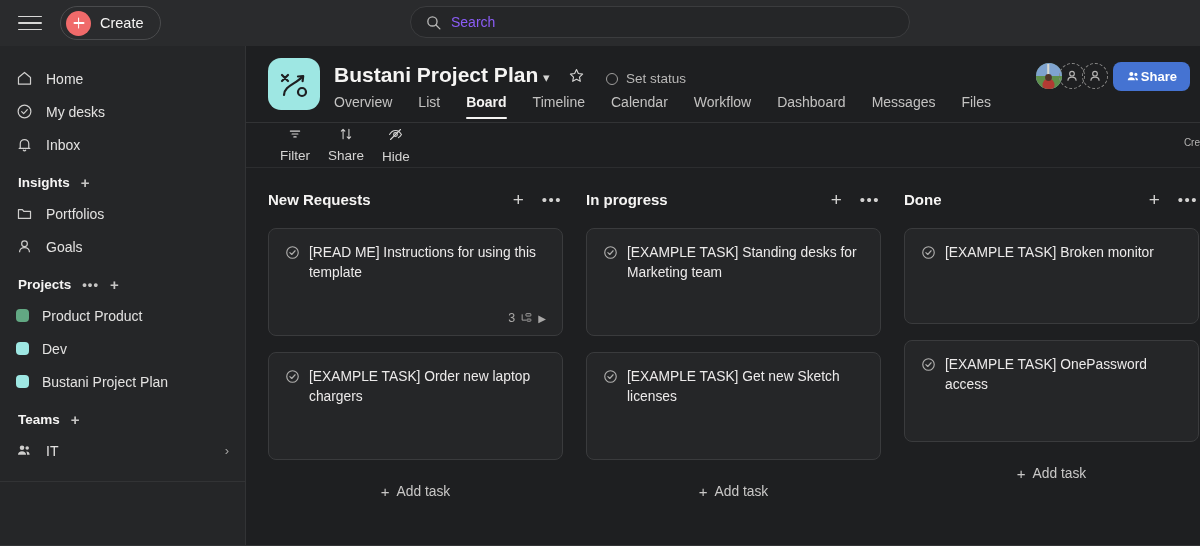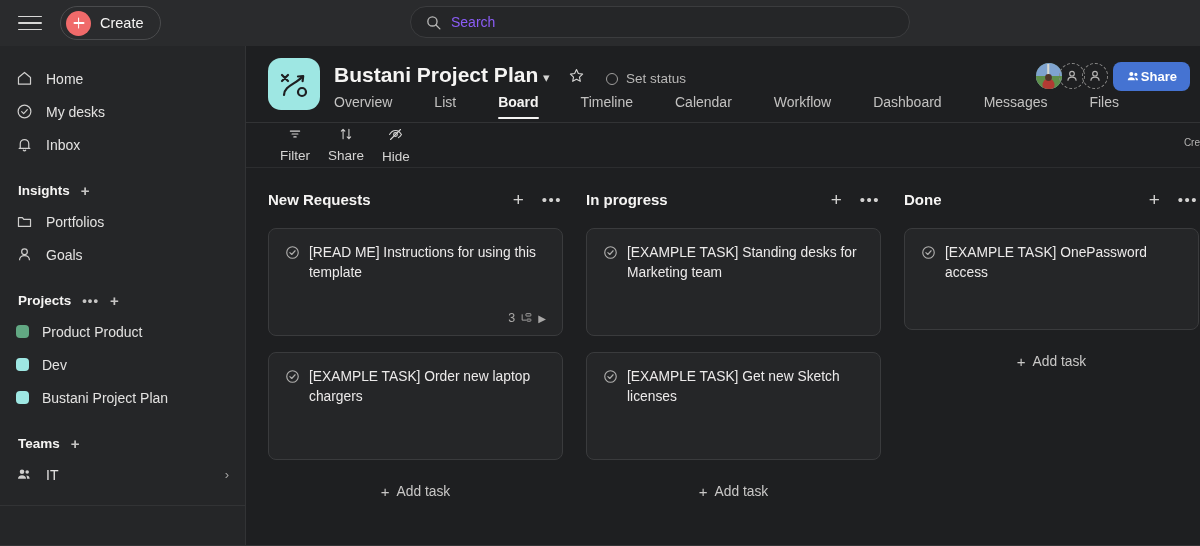--- a/index.html
+++ b/index.html
@@ -60,21 +60,21 @@
     border-right: 1px solid #323335;
     padding-top: 16px;
   }
   .nav-item {
     height: 33px; display: flex; align-items: center;
     padding-left: 16px; gap: 13px; cursor: pointer;
     color: #e3e2e1; font-size: 14px;
   }
   .sec-head {
     display: flex; align-items: center; gap: 11px;
-    padding-left: 18px; height: 30px; margin-top: 14px;
+    padding-left: 18px; height: 30px; margin-top: 6px;
     font-size: 13.5px; font-weight: bold; color: #f5f4f3;
   }
   .sec-plus, .sec-dots { color: #c6c5c4; font-size: 15px; cursor: pointer; line-height: 1; }
   .sec-dots { letter-spacing: 1px; font-size: 13px; }
   .swatch { width: 13px; height: 13px; border-radius: 4px; flex: none; }
   .chev-right { margin-left: auto; margin-right: 16px; color: #a5a4a3; font-size: 13px; }
   .ico { width: 17px; height: 17px; flex: none; display: block; }
   .divider-h { height: 1px; background: #323335; margin: 14px 0 0 0; }
 
   
@@ -91,21 +91,21 @@
   }
   .title-caret { position: absolute; left: 297px; top: 24px; color: #d4d3d2; font-size: 13px; cursor: pointer; }
   .star { position: absolute; left: 322px; top: 21px; cursor: pointer; }
   .set-status {
     position: absolute; left: 360px; top: 25px;
     display: flex; align-items: center; gap: 8px;
     font-size: 13.5px; color: #b9b8b7; cursor: pointer;
   }
   .status-circle { width: 12px; height: 12px; border: 1.4px solid #9e9d9c; border-radius: 50%; }
 
-  .tabs { position: absolute; left: 88px; top: 48px; display: flex; gap: 16px; }
+  .tabs { position: absolute; left: 88px; top: 48px; display: flex; gap: 0; }
   .tab {
     font-size: 14px; color: #c3c2c1; padding: 0 13px 9px 13px;
     cursor: pointer; position: relative; white-space: nowrap;
   }
   .tab:first-child { padding-left: 0; }
   .tab.active { color: #f5f4f3; font-weight: bold; }
   .tab.active::after {
     content: ""; position: absolute; left: 13px; right: 13px; bottom: 0;
     height: 2.5px; background: #f5f4f3; border-radius: 2px;
   }
@@ -441,20 +441,29 @@
         </div>
       </div>
 
       <div class="col">
         <div class="col-head">
           <span class="col-title">Done</span>
           <span class="col-plus">+</span>
           <span class="col-dots">•••</span>
         </div>
 
+        <div class="card" style="min-height:96px">
+          <div class="card-row">
+            <svg class="check-ico" width="15" height="15" viewBox="0 0 24 24" fill="none" stroke="#b0afae" stroke-width="1.8">
+              <circle cx="12" cy="12" r="9.2"></circle>
+                <path d="M7.8 12.2 L10.8 15.2 L16.2 9.2" stroke-linecap="round" stroke-linejoin="round"></path>
+            </svg>
+            <div class="card-text">[EXAMPLE TASK] Broken monitor</div>
+          </div>
+        </div>
 
         <div class="card" style="min-height:102px">
           <div class="card-row">
             <svg class="check-ico" width="15" height="15" viewBox="0 0 24 24" fill="none" stroke="#b0afae" stroke-width="1.8">
               <circle cx="12" cy="12" r="9.2"></circle>
                 <path d="M7.8 12.2 L10.8 15.2 L16.2 9.2" stroke-linecap="round" stroke-linejoin="round"></path>
             </svg>
             <div class="card-text">[EXAMPLE TASK] OnePassword access</div>
           </div>
         </div>

